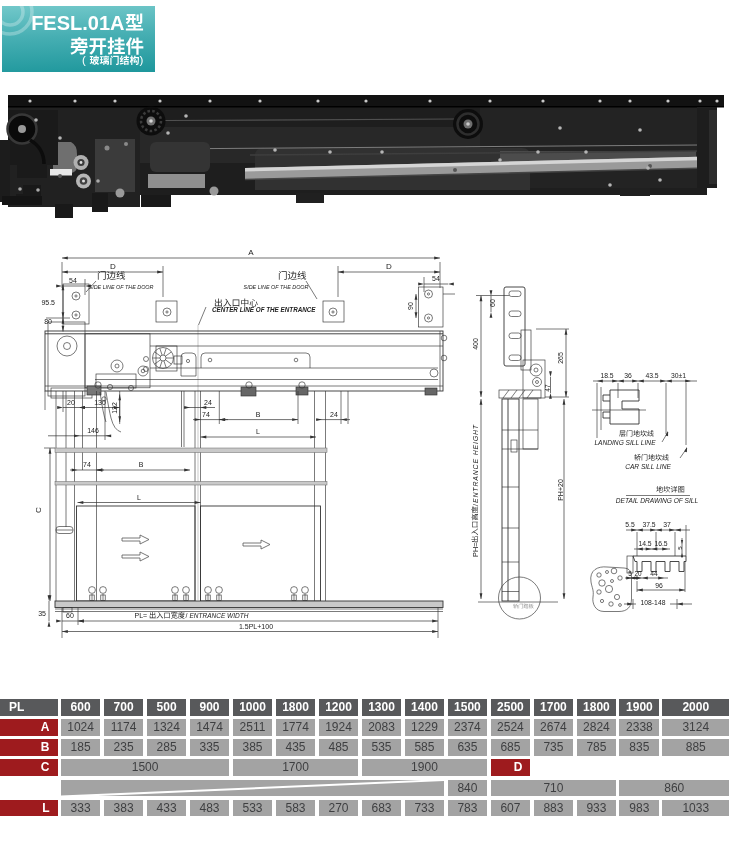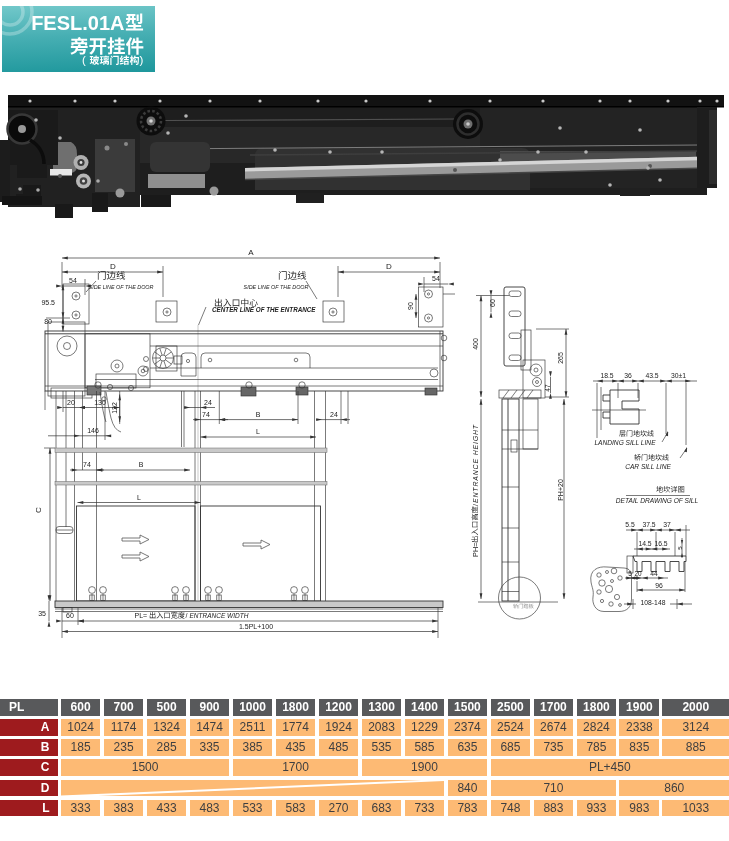--- a/index.html
+++ b/index.html
@@ -8,21 +8,21 @@
 svg text{font-family:"Liberation Sans",sans-serif}
 .dl{stroke:#333;stroke-width:0.7;fill:none}
 .ln{stroke:#333;stroke-width:0.9;fill:none}
 .tn{stroke:#333;stroke-width:0.65;fill:none}
 .tbl{position:absolute;left:0;top:699px;width:729px;display:grid;
  grid-template-columns:57.5px repeat(14,39.8px) 1fr;
  grid-auto-rows:16.6px; column-gap:3.2px; row-gap:3.55px;
  font-size:12px; line-height:16.6px; text-align:center; color:#3e3f41}
 .tbl .h{background:#58595b;color:#fff;font-weight:bold}
 .tbl .lab{background:#9e1b1e;color:#fff;font-weight:bold;text-align:right;padding-right:8px}
-.tbl .c{background:#fdba74}
+.tbl .c{background:#a3a3a3}
 </style></head><body>
 
 <div class="abs" style="left:2px;top:6px;width:153px;height:66px;border-radius:0;background:linear-gradient(178deg,#72c8ca 0%,#47afb3 45%,#1e979c 100%);overflow:hidden">
 <svg width="153" height="66" style="position:absolute;left:0;top:0">
 <defs>
         <path id="b0" d="M0.611 -0.792V-0.452H0.721V-0.792ZM0.794 -0.838V-0.411C0.794 -0.398 0.79 -0.395 0.775 -0.395C0.761 -0.393 0.712 -0.393 0.666 -0.395C0.681 -0.366 0.697 -0.32 0.702 -0.29C0.772 -0.29 0.824 -0.292 0.861 -0.308C0.898 -0.326 0.908 -0.354 0.908 -0.409V-0.838ZM0.364 -0.709V-0.604H0.279V-0.709ZM0.148 -0.243V-0.134H0.438V-0.054H0.046V0.057H0.951V-0.054H0.561V-0.134H0.851V-0.243H0.561V-0.322H0.476V-0.498H0.569V-0.604H0.476V-0.709H0.547V-0.814H0.09V-0.709H0.169V-0.604H0.056V-0.498H0.157C0.142 -0.448 0.108 -0.4 0.035 -0.362C0.056 -0.345 0.097 -0.301 0.113 -0.278C0.213 -0.333 0.255 -0.415 0.271 -0.498H0.364V-0.305H0.438V-0.243Z"></path>
 <path id="b1" d="M0.636 -0.665C0.625 -0.639 0.608 -0.607 0.593 -0.581H0.391L0.422 -0.596C0.412 -0.617 0.392 -0.642 0.37 -0.665ZM0.412 -0.83C0.422 -0.811 0.434 -0.789 0.443 -0.768H0.071V-0.665H0.293L0.243 -0.643C0.26 -0.626 0.278 -0.603 0.292 -0.581H0.073V-0.401H0.186V-0.479H0.808V-0.401H0.926V-0.581H0.723L0.768 -0.64L0.689 -0.665H0.926V-0.768H0.585C0.572 -0.799 0.553 -0.835 0.533 -0.864ZM0.417 -0.444 0.442 -0.376H0.047V-0.273H0.31C0.291 -0.151 0.242 -0.063 0.02 -0.015C0.045 0.01 0.076 0.058 0.087 0.089C0.26 0.044 0.347 -0.026 0.393 -0.117H0.717C0.709 -0.064 0.7 -0.036 0.687 -0.026C0.677 -0.018 0.665 -0.017 0.645 -0.017C0.621 -0.017 0.561 -0.018 0.504 -0.023C0.524 0.005 0.538 0.048 0.54 0.079C0.602 0.082 0.663 0.082 0.697 0.079C0.736 0.077 0.766 0.07 0.792 0.045C0.822 0.019 0.837 -0.042 0.85 -0.17C0.852 -0.185 0.854 -0.215 0.854 -0.215H0.427C0.431 -0.234 0.434 -0.253 0.437 -0.273H0.954V-0.376H0.587C0.578 -0.404 0.563 -0.44 0.548 -0.467Z"></path>
 <path id="b2" d="M0.625 -0.678V-0.433H0.396V-0.462V-0.678ZM0.046 -0.433V-0.318H0.262C0.243 -0.2 0.189 -0.084 0.043 0.004C0.073 0.024 0.119 0.067 0.14 0.094C0.314 -0.016 0.371 -0.167 0.389 -0.318H0.625V0.09H0.751V-0.318H0.957V-0.433H0.751V-0.678H0.928V-0.792H0.079V-0.678H0.272V-0.463V-0.433Z"></path>
 <path id="b3" d="M0.158 -0.85V-0.659H0.041V-0.548H0.158V-0.37L0.029 -0.342L0.06 -0.227L0.158 -0.252V-0.045C0.158 -0.031 0.153 -0.026 0.139 -0.026C0.126 -0.026 0.085 -0.026 0.045 -0.027C0.06 0.003 0.075 0.051 0.078 0.082C0.149 0.082 0.198 0.079 0.231 0.06C0.265 0.043 0.276 0.013 0.276 -0.044V-0.283L0.389 -0.313L0.374 -0.423L0.276 -0.399V-0.548H0.378V-0.659H0.276V-0.85ZM0.608 -0.844V-0.731H0.421V-0.622H0.608V-0.519H0.391V-0.408H0.958V-0.519H0.732V-0.622H0.917V-0.731H0.732V-0.844ZM0.608 -0.379V-0.286H0.409V-0.176H0.608V-0.056H0.345V0.058H0.97V-0.056H0.732V-0.176H0.931V-0.286H0.732V-0.379Z"></path>
 <path id="b4" d="M0.316 -0.365V-0.248H0.587V0.089H0.708V-0.248H0.966V-0.365H0.708V-0.538H0.918V-0.656H0.708V-0.837H0.587V-0.656H0.505C0.515 -0.694 0.525 -0.732 0.533 -0.771L0.417 -0.794C0.395 -0.672 0.353 -0.544 0.299 -0.465C0.328 -0.453 0.379 -0.425 0.403 -0.408C0.425 -0.444 0.446 -0.489 0.465 -0.538H0.587V-0.365ZM0.242 -0.846C0.192 -0.703 0.107 -0.56 0.018 -0.47C0.039 -0.44 0.072 -0.375 0.083 -0.345C0.103 -0.367 0.123 -0.391 0.143 -0.417V0.088H0.257V-0.595C0.295 -0.665 0.329 -0.738 0.356 -0.81Z"></path>
@@ -931,21 +931,20 @@
 <div class="c">685</div>
 <div class="c">735</div>
 <div class="c">785</div>
 <div class="c">835</div>
 <div class="c">885</div>
 
 <div class="lab">C</div>
 <div class="c" style="grid-column:2/6">1500</div>
 <div class="c" style="grid-column:6/9">1700</div>
 <div class="c" style="grid-column:9/12">1900</div>
-<div class="c" style="grid-column:12/17">PL+450</div>
 
 <div class="lab">D</div>
 <div class="c" style="grid-column:2/11;position:relative">
       <svg width="100%" height="100%" viewBox="0 0 100 100" preserveAspectRatio="none" style="position:absolute;left:0;top:0">
         <line x1="0" y1="100" x2="100" y2="0" stroke="#fff" stroke-width="2" vector-effect="non-scaling-stroke"></line>
       </svg>
     </div>
 <div class="c" style="grid-column:11/12">840</div>
 <div class="c" style="grid-column:12/15">710</div>
 <div class="c" style="grid-column:15/17">860</div>
@@ -954,17 +953,17 @@
 <div class="c">333</div>
 <div class="c">383</div>
 <div class="c">433</div>
 <div class="c">483</div>
 <div class="c">533</div>
 <div class="c">583</div>
 <div class="c">270</div>
 <div class="c">683</div>
 <div class="c">733</div>
 <div class="c">783</div>
-<div class="c">748</div>
+<div class="c">607</div>
 <div class="c">883</div>
 <div class="c">933</div>
 <div class="c">983</div>
 <div class="c">1033</div>
 </div>
 </body></html>

